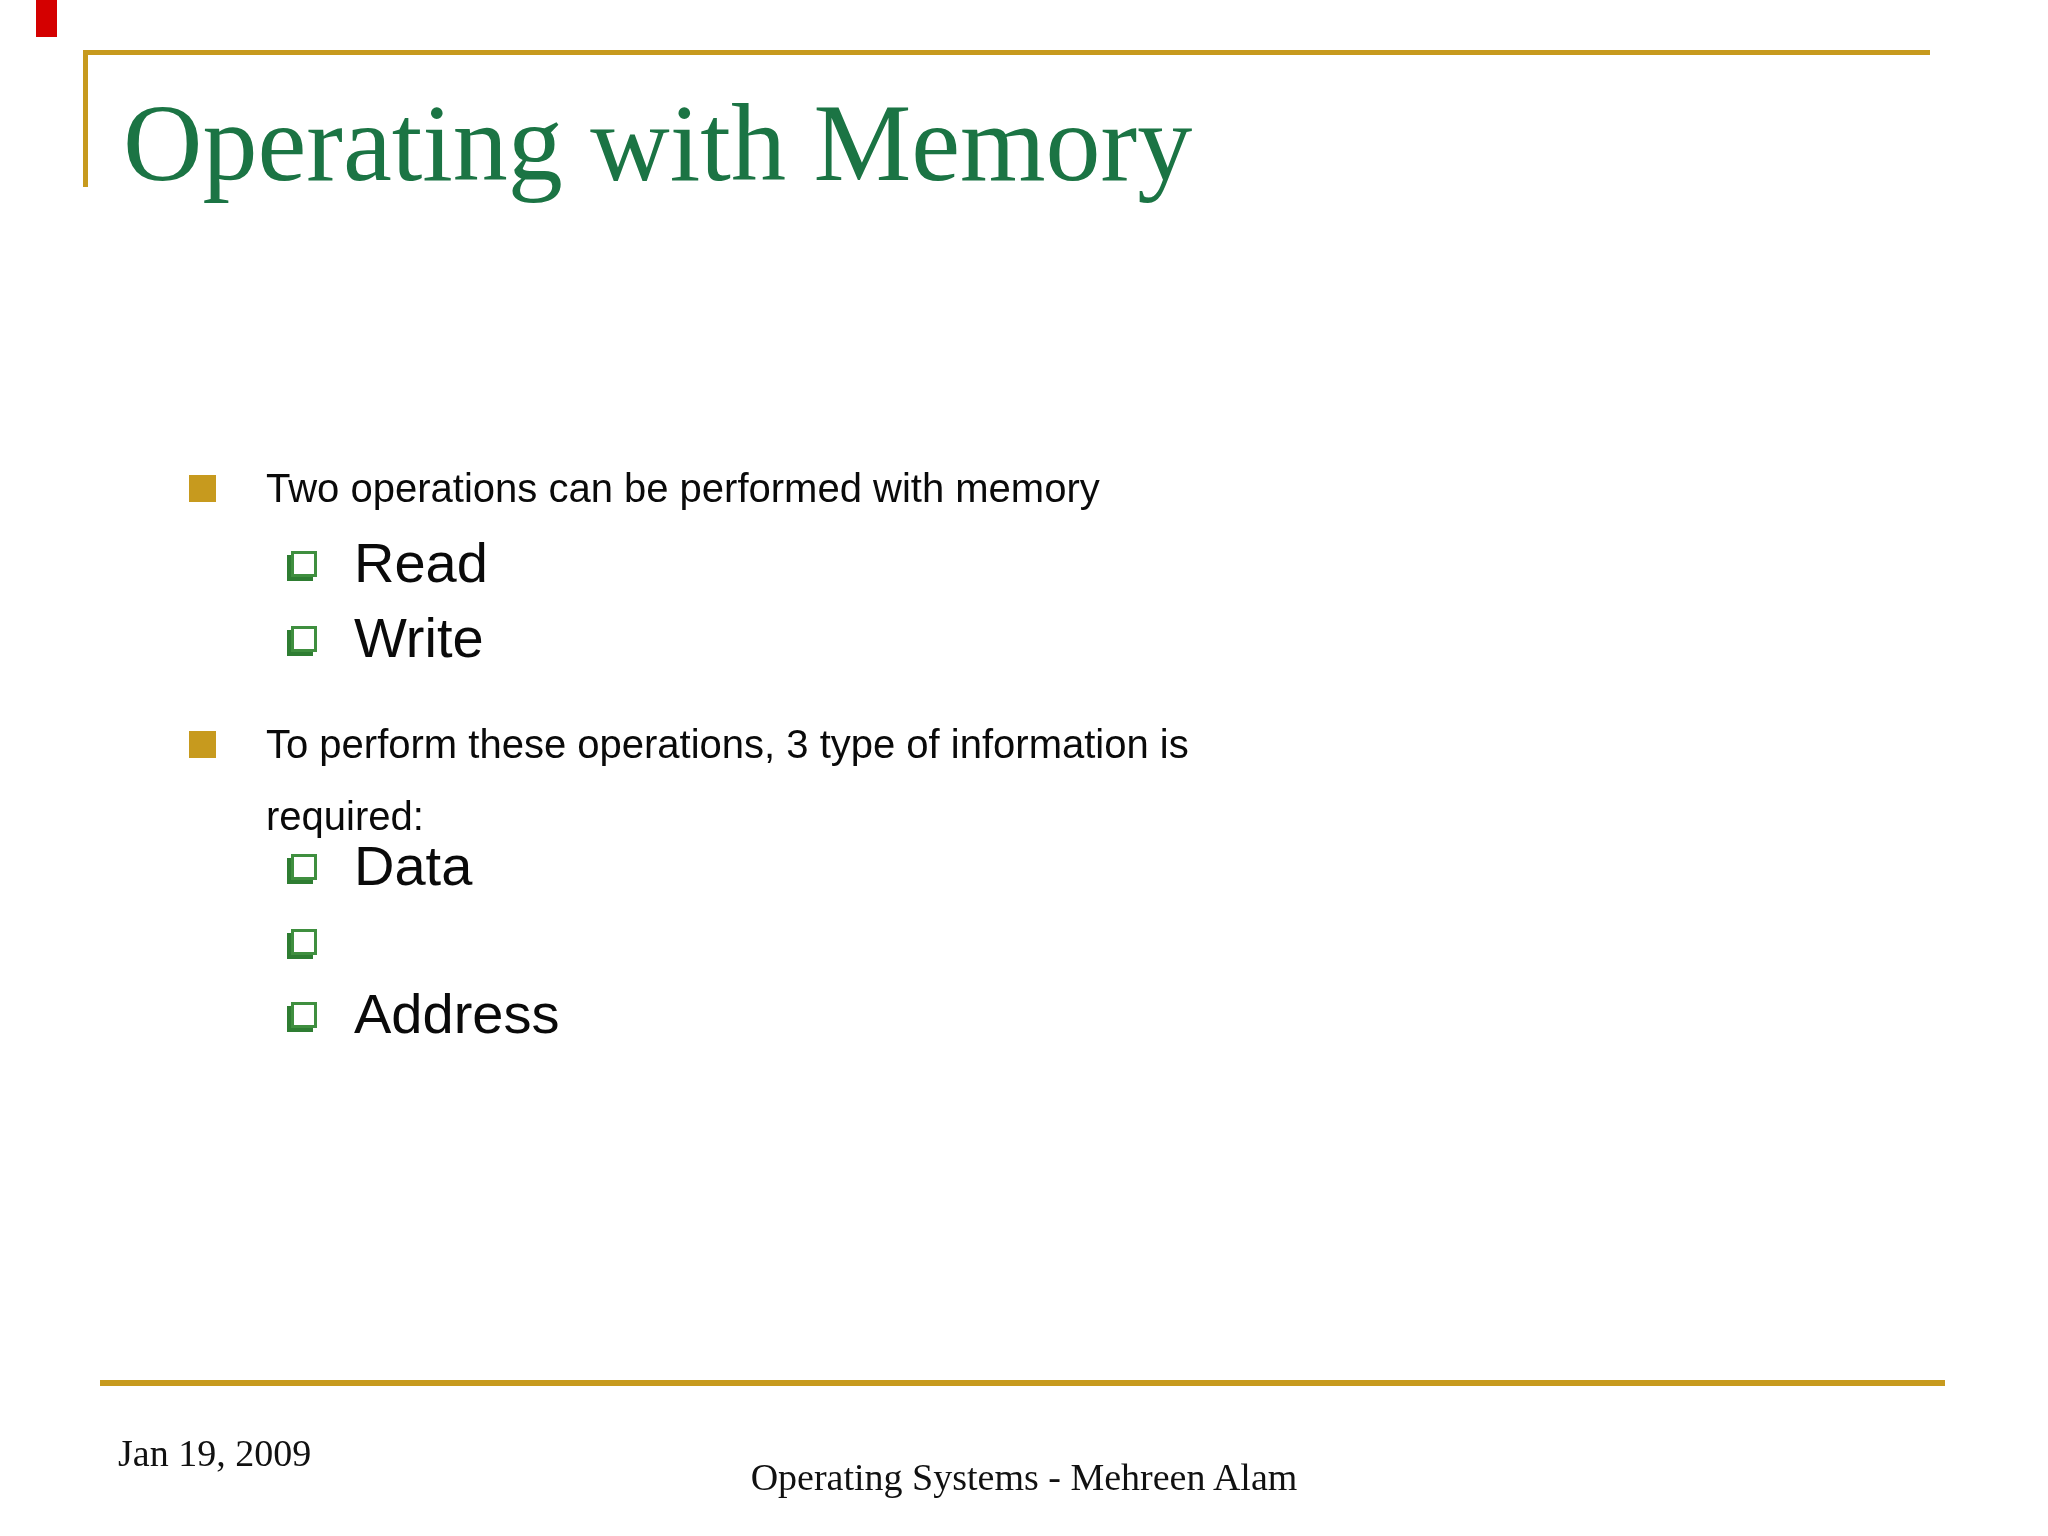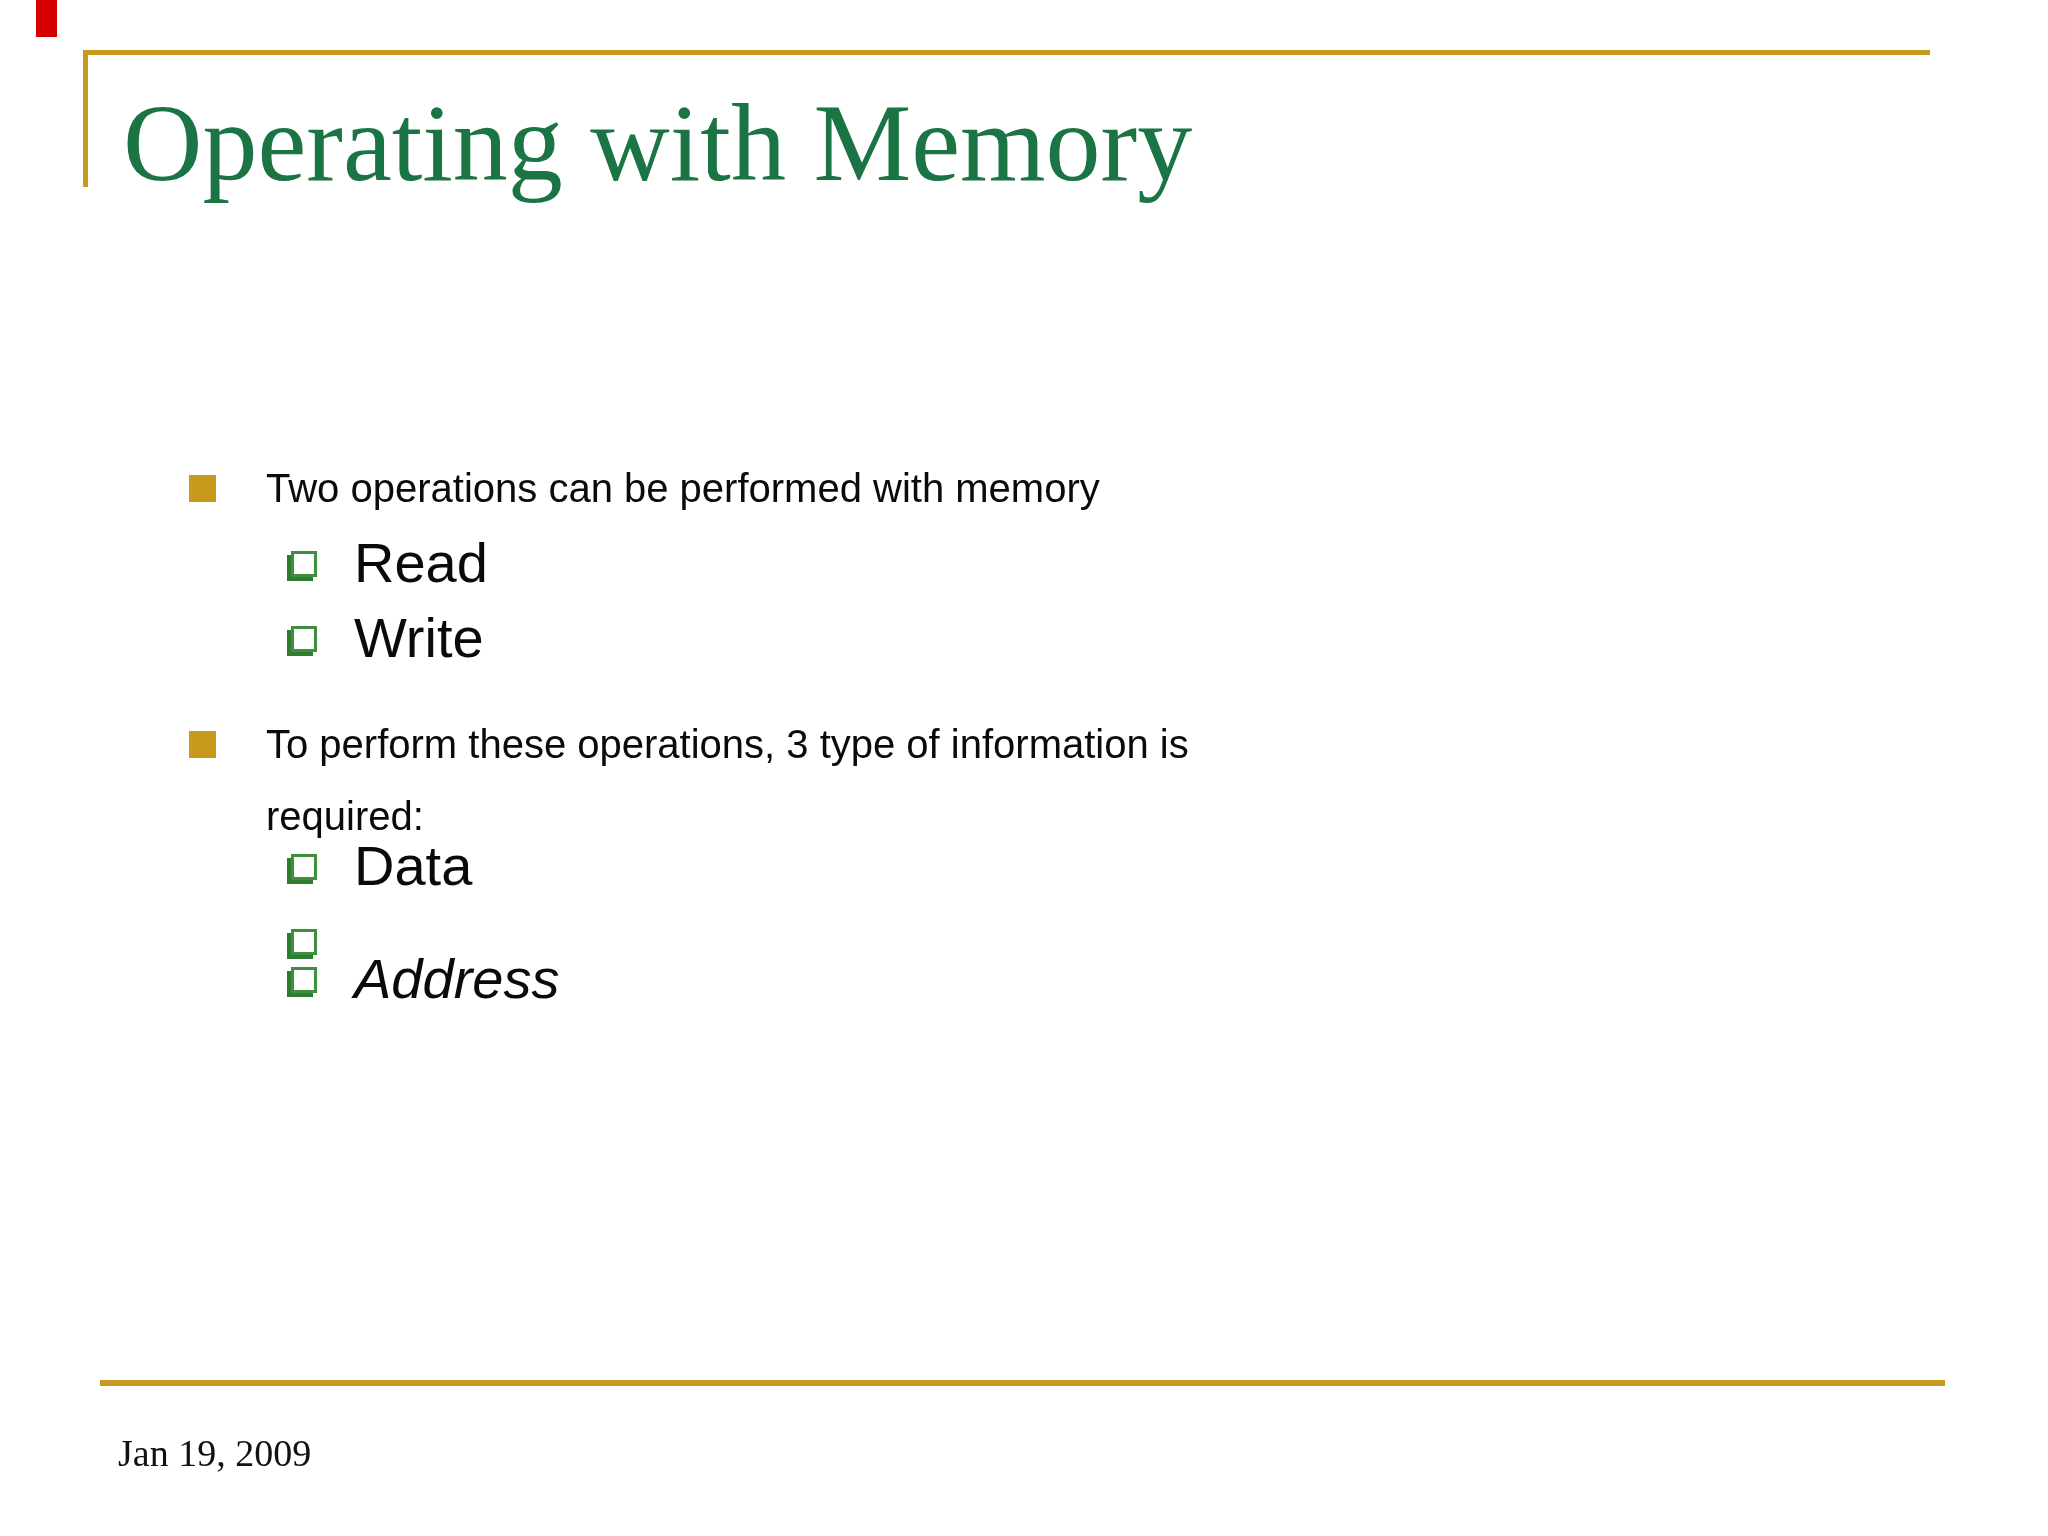--- a/index.html
+++ b/index.html
@@ -48,21 +48,21 @@
   .l2 .b2 { flex: 0 0 auto; width: 20px; height: 20px; margin-top: 23px; margin-right: 37px;
             border: 3px solid #3F8F3F; background: #ffffff; box-shadow: -4px 4px 0 #2E7D32; }
   .txt { white-space: pre-line; }
   .r0 { top: 452px; }
   .r1 { top: 528px; }
   .r2 { top: 603px; }
   .r3 { top: 708px; }
   .r3 .txt { max-width: 1500px; }
   .r4 { top: 831px; }
   .r5 { top: 906px; }
-  .r6 { top: 944px; font-style: italic; }
+  .r6 { top: 979px; }
 
   .footer-date {
     position: absolute; left: 118px; top: 1431px;
     font-family: "Liberation Serif", serif;
     font-size: 38px; line-height: 44px; color: #111111; text-align: center;
   }
   .footer-center {
     position: absolute; left: 0; top: 1455px; width: 100%;
     text-align: center;
     font-family: "Liberation Serif", serif;
@@ -114,14 +114,15 @@
 
     <div class="row l2 r6">
       <span class="b2"></span>
       <span class="txt">Address</span>
     </div>
 
   </div>
 
   <div class="footer-line"></div>
   <div class="footer-date">Jan 19, 2009</div>
+  <div class="footer-center">Operating Systems - Mehreen Alam</div>
 
 </div>
 
 </body></html>

